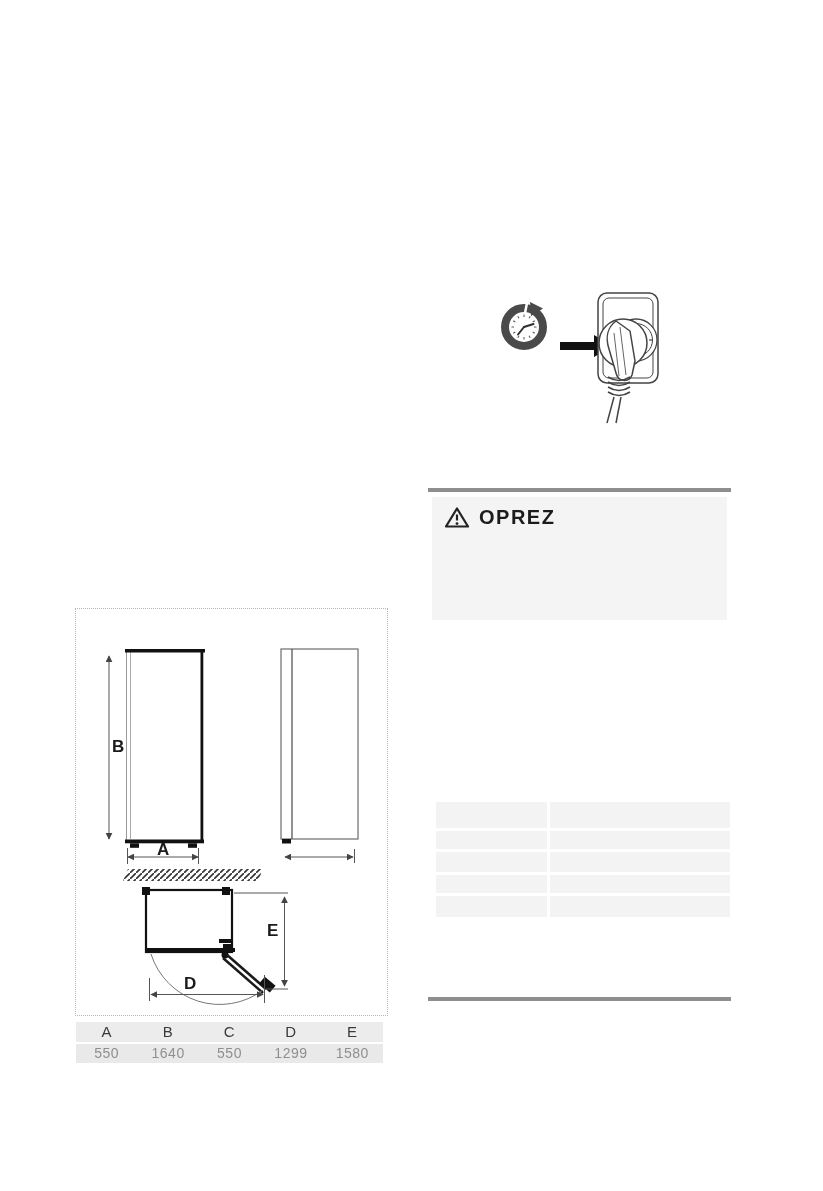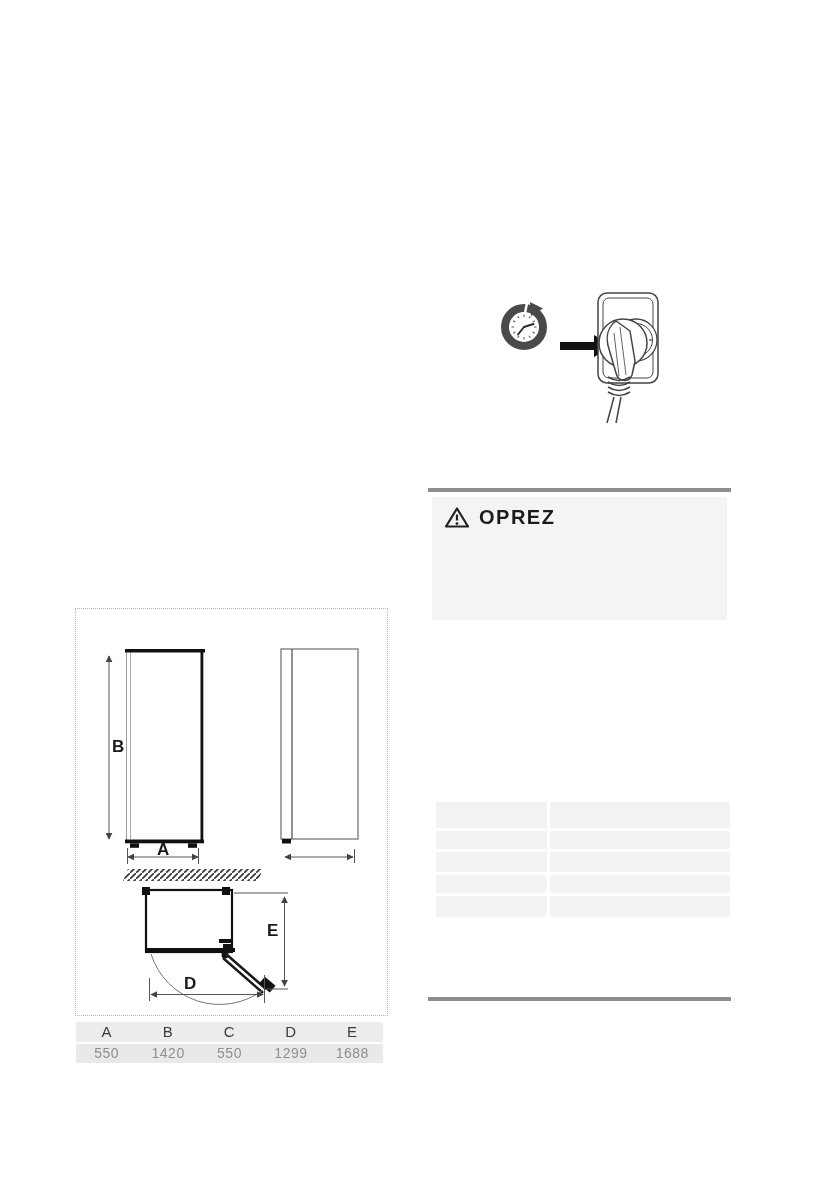--- a/index.html
+++ b/index.html
@@ -205,20 +205,20 @@
   <div class="dim-table">
     <div class="dim-row dim-head">
       <div class="dim-cell">A</div>
       <div class="dim-cell">B</div>
       <div class="dim-cell">C</div>
       <div class="dim-cell">D</div>
       <div class="dim-cell">E</div>
     </div>
     <div class="dim-row dim-vals">
       <div class="dim-cell">550</div>
-      <div class="dim-cell">1420</div>
+      <div class="dim-cell">1640</div>
       <div class="dim-cell">550</div>
       <div class="dim-cell">1299</div>
-      <div class="dim-cell">1688</div>
+      <div class="dim-cell">1580</div>
     </div>
   </div>
 
 </div>
 
 </body></html>

